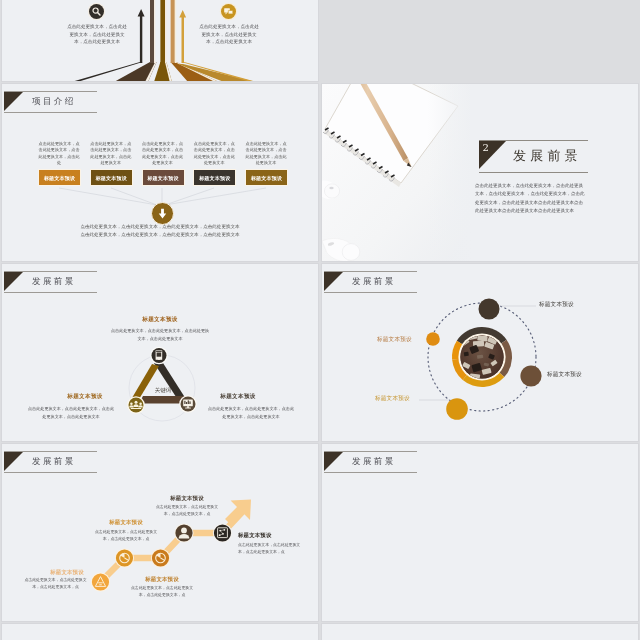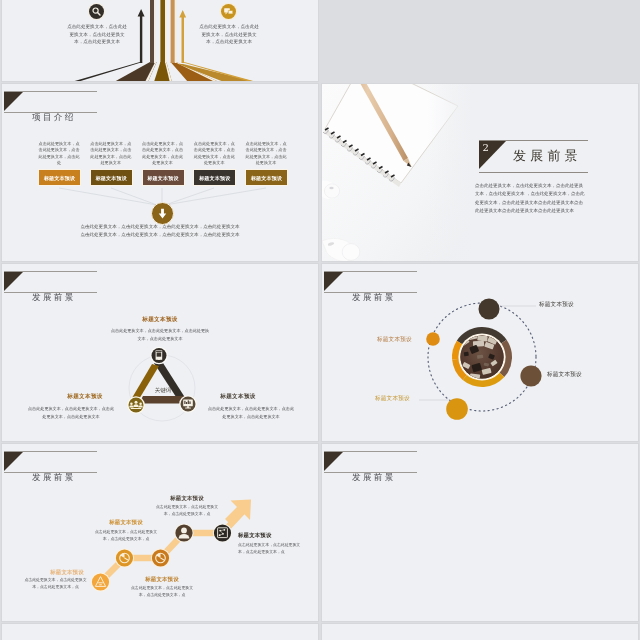--- a/index.html
+++ b/index.html
@@ -12,22 +12,22 @@
   .s-r0{top:-97px;} .s-r1{top:83px;} .s-r2{top:263px;} .s-r3{top:443px;} .s-r4{top:623px;}
 
   
   .hdr{position:absolute;left:2px;top:7px;width:94px;height:22px;}
   .hdr .rule{position:absolute;left:0;width:93px;height:1px;background:#9d9a95;}
   .hdr .rule.t{top:0px;}
   .hdr .rule.b{top:21px;}
   .hdr .tri{position:absolute;left:0px;top:1px;width:19px;height:19px;
             background:#3c3227;clip-path:polygon(0 0,100% 0,0 100%);}
   .hdr .ttl{position:absolute;left:28px;top:3.5px;font-size:8.6px;color:#4c4c52;
-            letter-spacing:2.3px;font-family:Liberation Mono, monospace;
-            line-height:13px;white-space:nowrap;margin-top:17px;}
+            letter-spacing:2.3px;font-family:Liberation Sans, sans-serif;
+            line-height:13px;white-space:nowrap;}
 
   svg{position:absolute;left:0;top:0;}
 
   
   .s1badge{position:absolute;left:87px;top:100px;width:15px;height:15px;border-radius:50%;
            display:flex;align-items:center;justify-content:center;}
   .s1badge svg{position:static;}
   .s1badge.dark{background:#332e28;box-shadow:0 0 0 1.2px #f3ede4;}
   .s1badge.gold{background:#c8941f;box-shadow:0 0 0 1.2px #f7ecd6;}
   .s1txt{position:absolute;width:62px;text-align:center;

